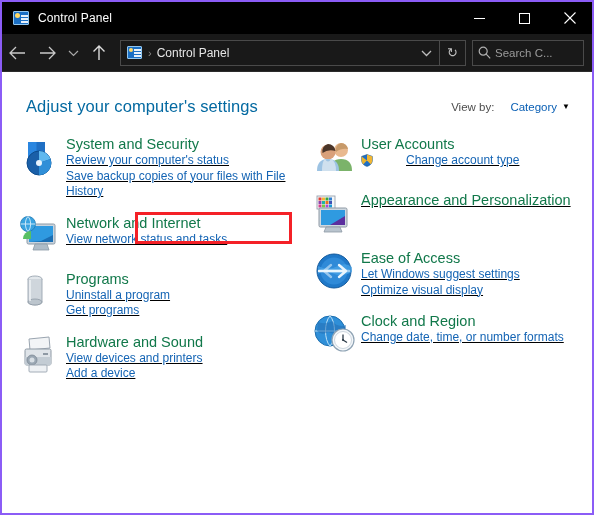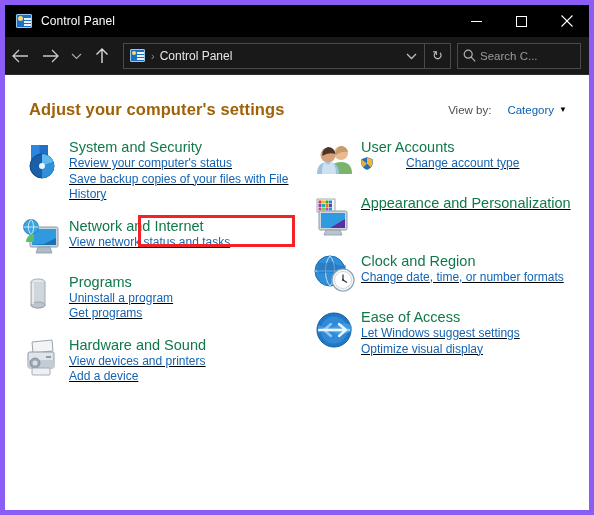--- a/index.html
+++ b/index.html
@@ -6,21 +6,21 @@
   html, body {
     width: 594px; height: 515px;
     font-family: "Liberation Sans", sans-serif;
     overflow: hidden;
     background: #ffffff;
   }
   .window {
     position: relative;
     width: 594px; height: 515px;
     background: #ffffff;
-    border: 5px solid #8b5cf6;
+    border: 2px solid #8b5cf6;
     display: flex;
     flex-direction: column;
     overflow: hidden;
   }
 
   
   .titlebar {
     height: 32px;
     background: #000000;
     display: flex;
@@ -132,21 +132,21 @@
     width: 26px; height: 24px;
     display: flex; align-items: center; justify-content: center;
     color: #bdbdbd;
     flex: 0 0 auto;
   }
   .addr-refresh {
     border-left: 1px solid #4a4a4a;
     font-size: 13px;
   }
   .searchbox {
-    width: 124px; height: 26px;
+    width: 112px; height: 26px;
     margin-right: 8px;
     border: 1px solid #4a4a4a;
     display: flex; align-items: center;
     flex: 0 0 auto;
   }
   .search-icon {
     width: 22px;
     display: flex; align-items: center; justify-content: center;
     color: #b0b0b0;
     flex: 0 0 auto;
@@ -163,23 +163,23 @@
     position: relative;
     padding: 25px 0 0 0;
     overflow: hidden;
   }
   .content-head {
     display: flex;
     align-items: flex-start;
     padding: 0 22px 0 24px;
   }
   .page-title {
-    color: #a16207;
+    color: #0369a1;
     font-size: 16.5px;
-    font-weight: bold;
+    font-weight: normal;
     letter-spacing: 0.1px;
   }
   .viewby {
     margin-left: auto;
     display: flex;
     align-items: center;
     font-size: 11.5px;
     padding-top: 4px;
   }
   .viewby-label { color: #4d4d4d; }
@@ -485,54 +485,54 @@
               <path d="M12 34 L26 34 L28 39 L10 39 Z" fill="#b9c4ce" stroke="#8e99a4" stroke-width="0.8"></path>
             </svg>
           </div>
           <div class="cat-body">
             <span class="cat-title wrap">Appearance and Personalization</span>
           </div>
         </div>
 
         <div class="cat">
           <div class="cat-icon">
+            <svg width="40" height="40" viewBox="0 0 40 40">
+              <circle cx="19" cy="20" r="17" fill="#1f78c8" stroke="#145a9c" stroke-width="1"></circle>
+              <circle cx="19" cy="20" r="13.5" fill="#2f8ad8"></circle>
+              <path d="M3 15 q10 5 20 0 q8 -4 14 1 l0 5 q-10 6 -20 1 q-8 -4 -14 1 Z" fill="#4aa5e8" opacity="0.7"></path>
+              <path d="M4 20 L30 20 M24 14 L31 20 L24 26" fill="none" stroke="#eaf5fd" stroke-width="2.4" stroke-linejoin="round" stroke-linecap="round"></path>
+              <path d="M34 20 L10 20 M16 14 L9 20 L16 26" fill="none" stroke="#eaf5fd" stroke-width="2.4" stroke-linejoin="round" stroke-linecap="round" opacity="0.55"></path>
+            </svg>
+          </div>
+          <div class="cat-body">
+            <span class="cat-title">Ease of Access</span>
+            <a class="cat-link">Let Windows suggest settings</a>
+            <a class="cat-link">Optimize visual display</a>
+          </div>
+        </div>
+
+        <div class="cat">
+          <div class="cat-icon">
             <svg width="42" height="40" viewBox="0 0 42 40">
               <circle cx="16" cy="17" r="15" fill="#2f8fd8" stroke="#1c6fb0" stroke-width="1"></circle>
               <path d="M1 17 L31 17 M16 2 C10 8 10 26 16 32 M16 2 C22 8 22 26 16 32" fill="none" stroke="#bfe2f7" stroke-width="1"></path>
               <path d="M4 8 q8 3 14 -1 q6 7 14 4 l0 6 q-10 5 -18 1 q-6 4 -11 -1 Z" fill="#2470b4" opacity="0.55"></path>
               <circle cx="29" cy="26" r="11" fill="#f4f7fa" stroke="#8fa3b4" stroke-width="1.2"></circle>
               <circle cx="29" cy="26" r="8.5" fill="#ffffff" stroke="#c2cdd7" stroke-width="0.8"></circle>
               <line x1="29" y1="26" x2="29" y2="20.5" stroke="#2b3a47" stroke-width="1.3"></line>
               <line x1="29" y1="26" x2="33" y2="28.5" stroke="#2b3a47" stroke-width="1.3"></line>
               <circle cx="29" cy="26" r="1.1" fill="#2b3a47"></circle>
             </svg>
           </div>
           <div class="cat-body">
             <span class="cat-title">Clock and Region</span>
             <a class="cat-link">Change date, time, or number formats</a>
           </div>
         </div>
 
-        <div class="cat">
-          <div class="cat-icon">
-            <svg width="40" height="40" viewBox="0 0 40 40">
-              <circle cx="19" cy="20" r="17" fill="#1f78c8" stroke="#145a9c" stroke-width="1"></circle>
-              <circle cx="19" cy="20" r="13.5" fill="#2f8ad8"></circle>
-              <path d="M3 15 q10 5 20 0 q8 -4 14 1 l0 5 q-10 6 -20 1 q-8 -4 -14 1 Z" fill="#4aa5e8" opacity="0.7"></path>
-              <path d="M4 20 L30 20 M24 14 L31 20 L24 26" fill="none" stroke="#eaf5fd" stroke-width="2.4" stroke-linejoin="round" stroke-linecap="round"></path>
-              <path d="M34 20 L10 20 M16 14 L9 20 L16 26" fill="none" stroke="#eaf5fd" stroke-width="2.4" stroke-linejoin="round" stroke-linecap="round" opacity="0.55"></path>
-            </svg>
-          </div>
-          <div class="cat-body">
-            <span class="cat-title">Ease of Access</span>
-            <a class="cat-link">Let Windows suggest settings</a>
-            <a class="cat-link">Optimize visual display</a>
-          </div>
-        </div>
-
       </div>
     </div>
 
     <div class="highlight-box"></div>
   </div>
 
   <div class="watermark">
     <div class="wm-row">
       <svg width="46" height="50" viewBox="0 0 46 50">
         <path d="M22 2 L41 13 L41 36 L22 47 L3 36 L3 13 Z" fill="none" stroke="#2f5d73" stroke-width="3.2"></path>

